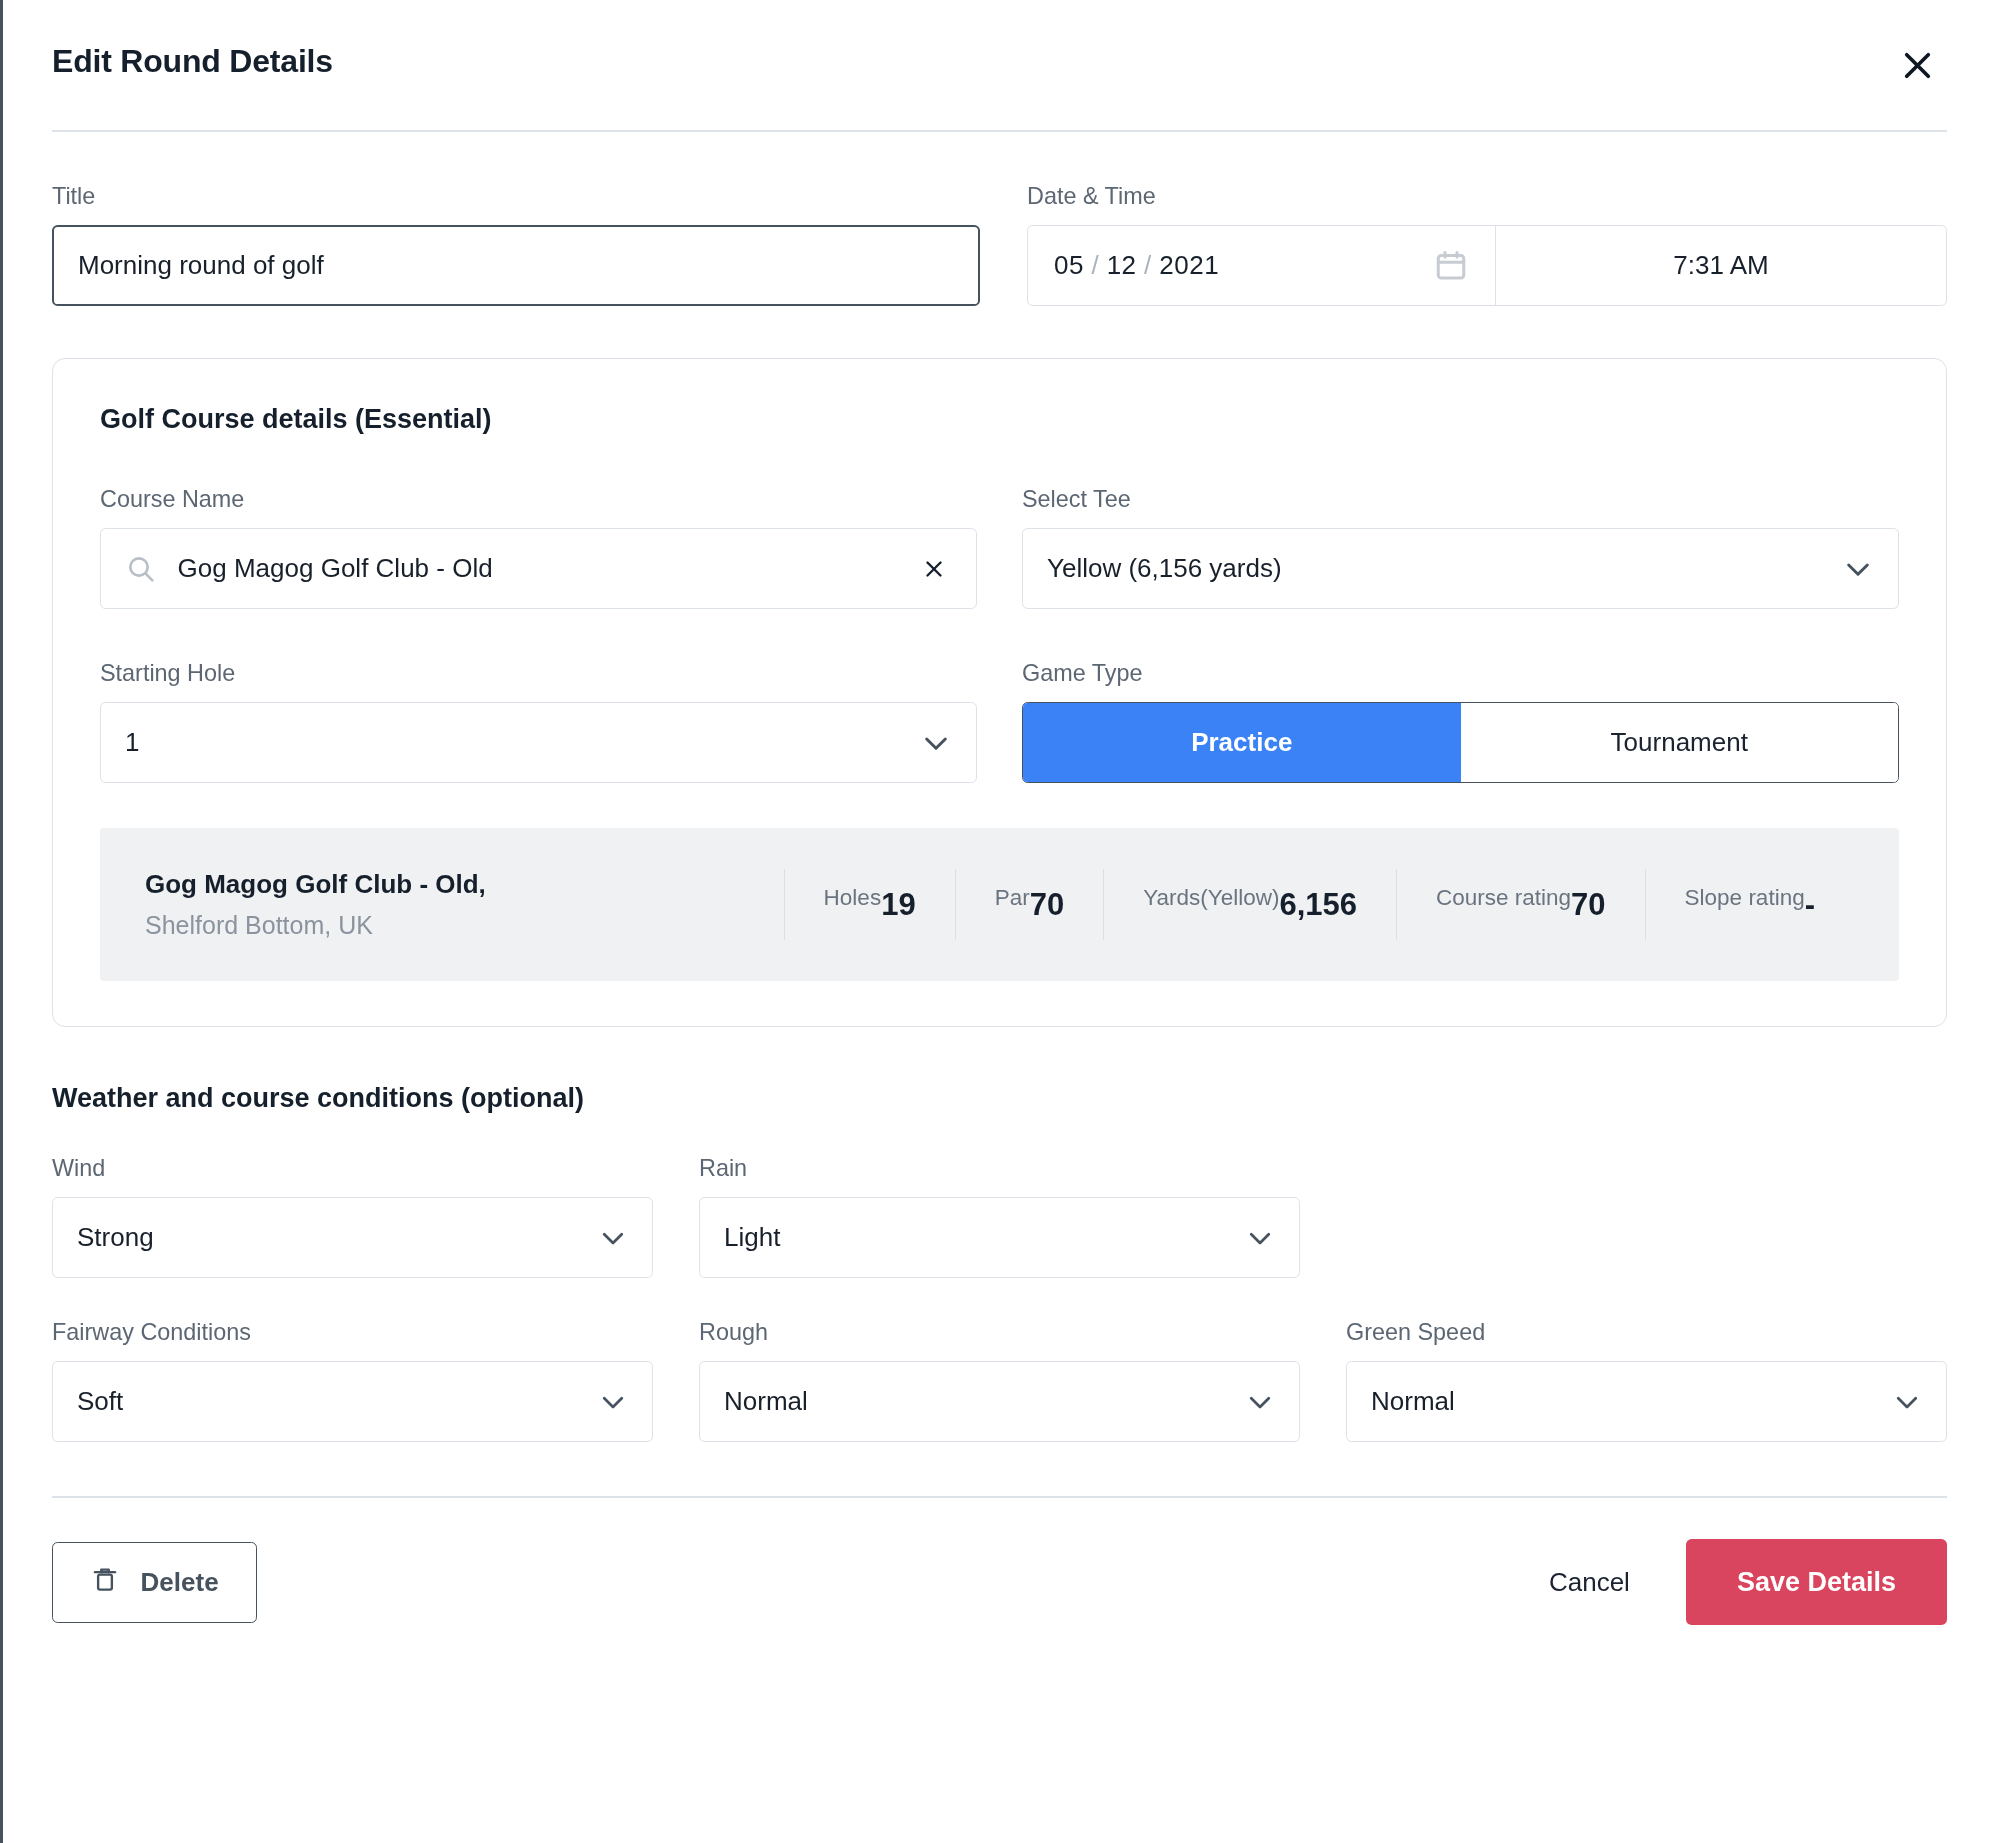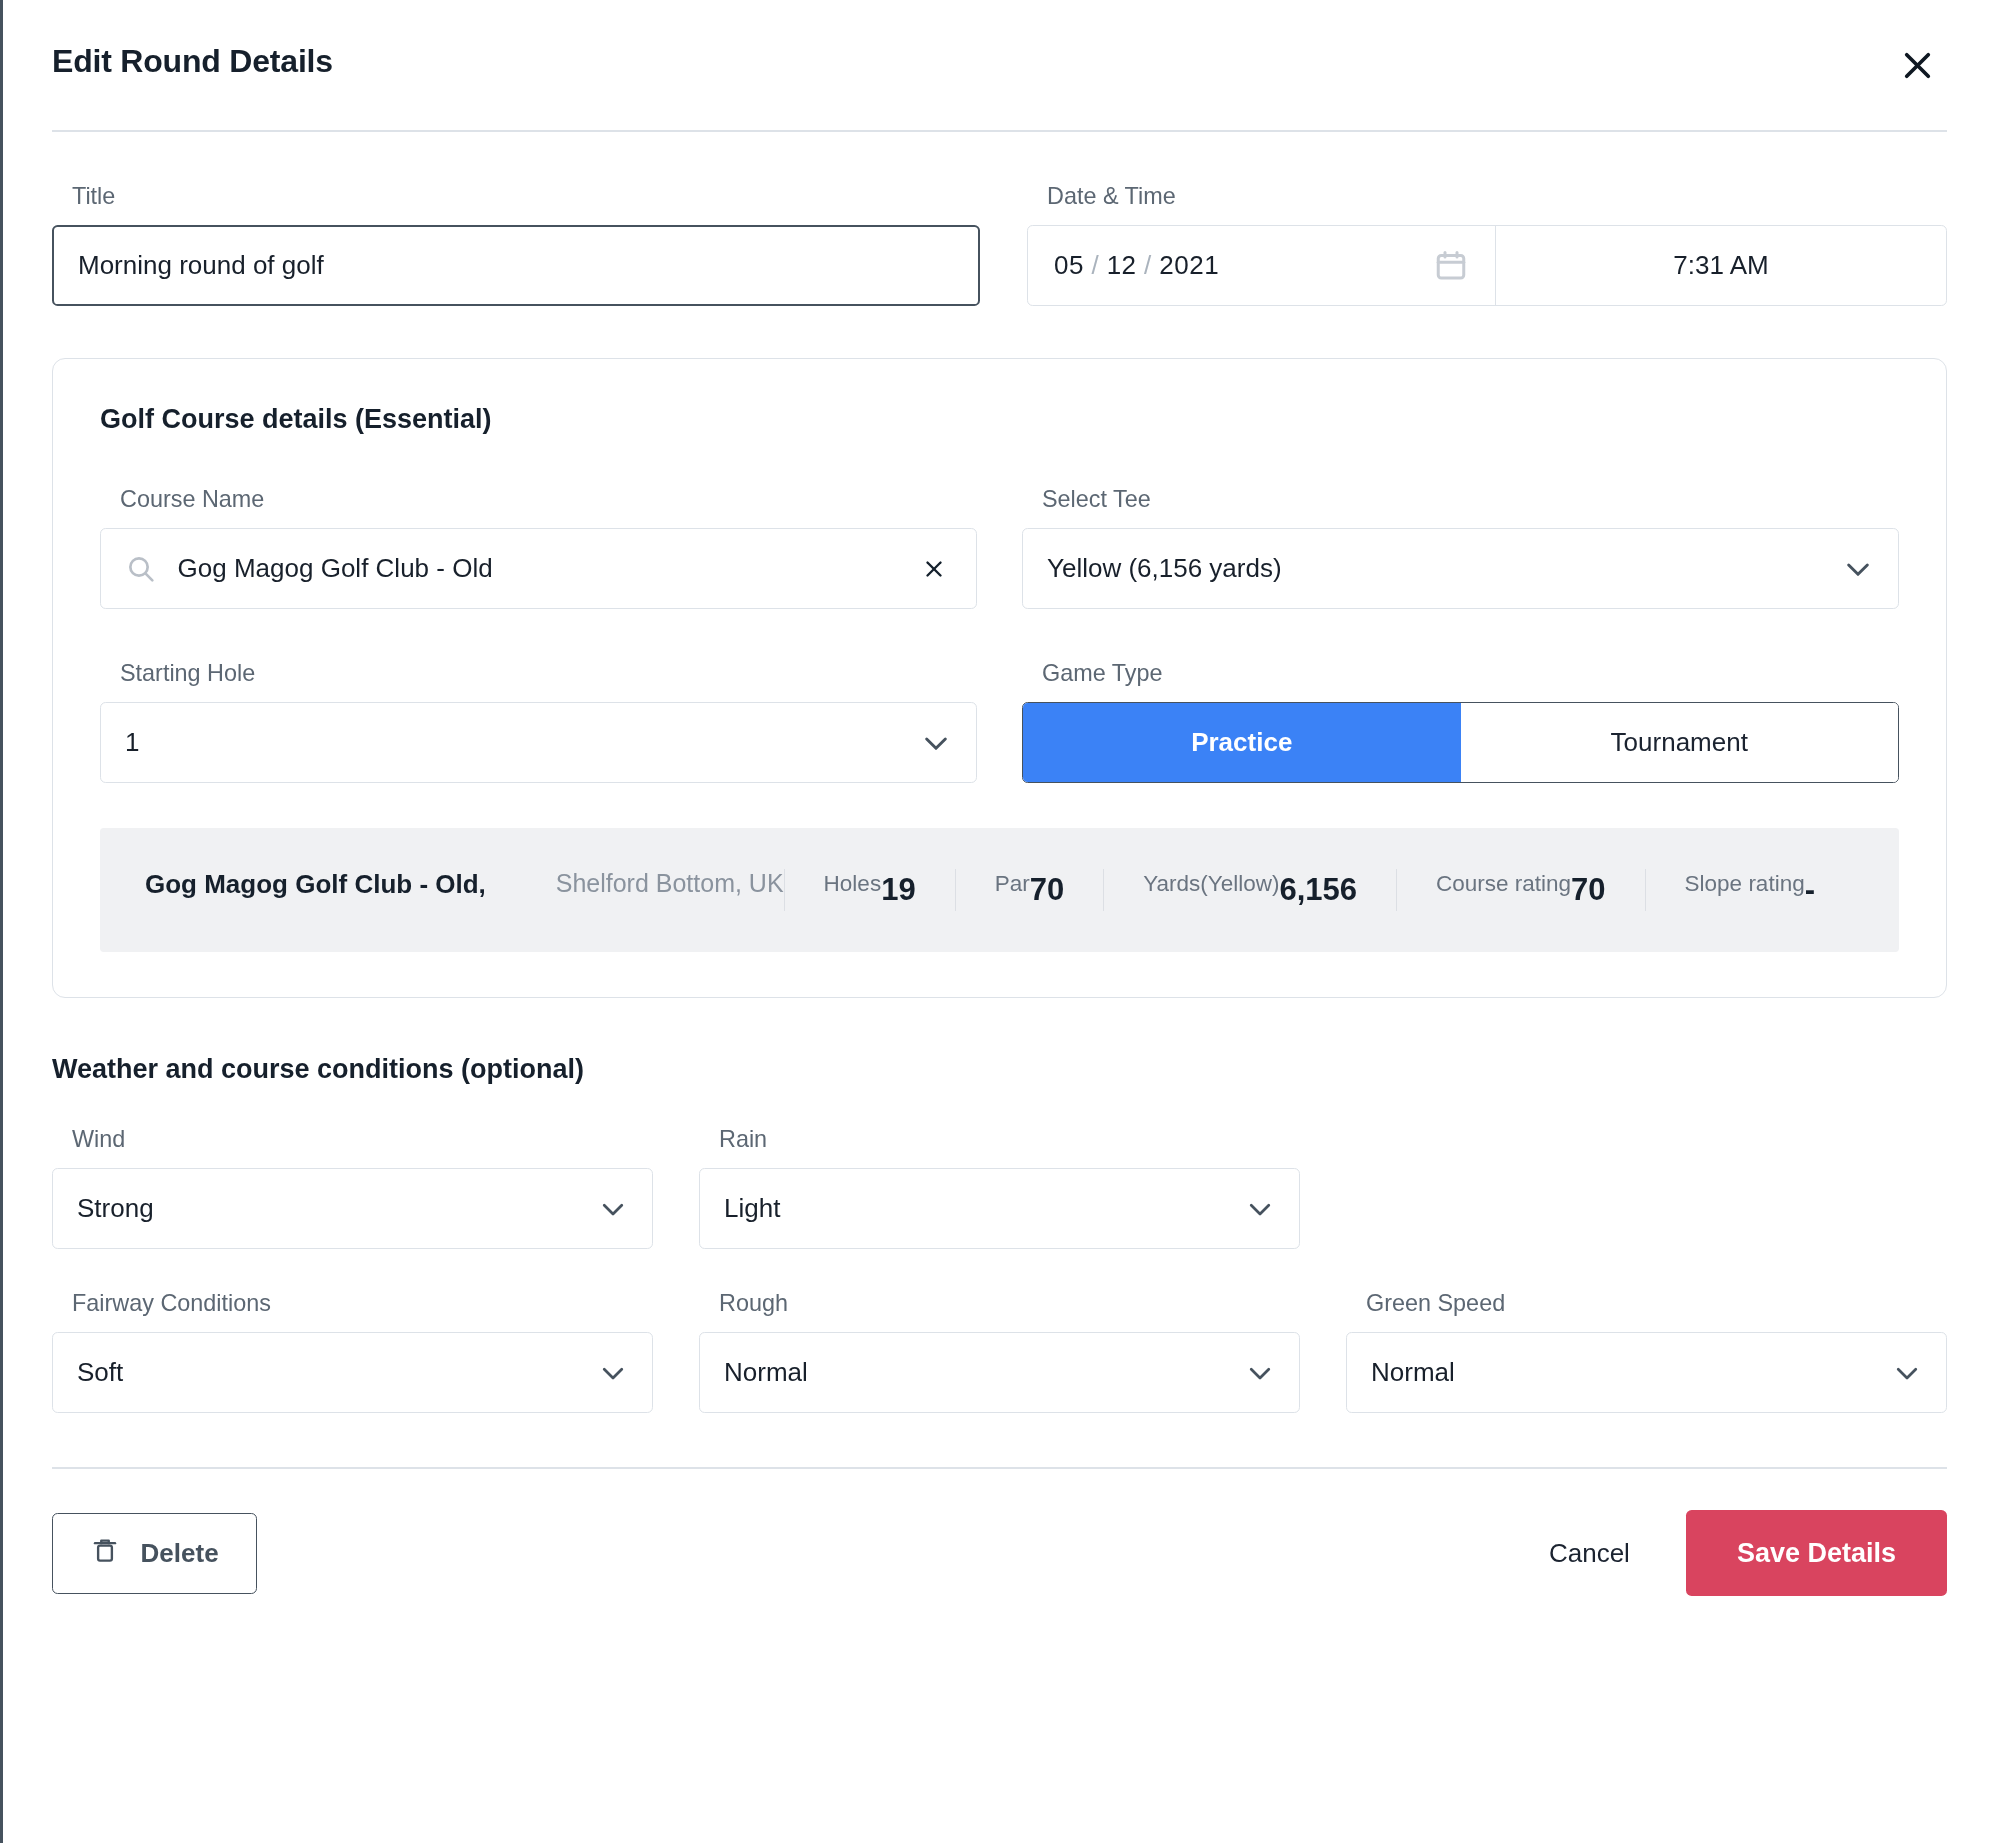--- a/index.html
+++ b/index.html
@@ -51,21 +51,20 @@
     background: #dde2e8;
     margin-top: 39px;
   }
 
   
   .field-label {
     font-size: 23.4px;
     color: #5c6773;
     margin-bottom: 15px;
     font-weight: 400;
-    margin-left: 20px;
   }
   .control {
     height: 81px;
     border: 1.9px solid #dde2e8;
     border-radius: 5.6px;
     background: #fff;
     display: flex;
     align-items: center;
     padding: 0 24px;
     font-size: 26px;
@@ -178,21 +177,21 @@
 
   
   .summary {
     margin-top: 45px;
     background: #f0f1f3;
     border-radius: 3.7px;
     display: flex;
     align-items: stretch;
     padding: 41px 45px;
   }
-  .summary-name { flex: 1; display: flex; flex-direction: row; justify-content: space-between; }
+  .summary-name { flex: 1; display: flex; flex-direction: column; justify-content: flex-start; }
   .summary-name .n1 {
     font-size: 26px;
     font-weight: 700;
     color: #16202c;
     margin-bottom: 11.2px;
   }
   .summary-name .n2 {
     font-size: 25px;
     color: #8a939e;
   }

